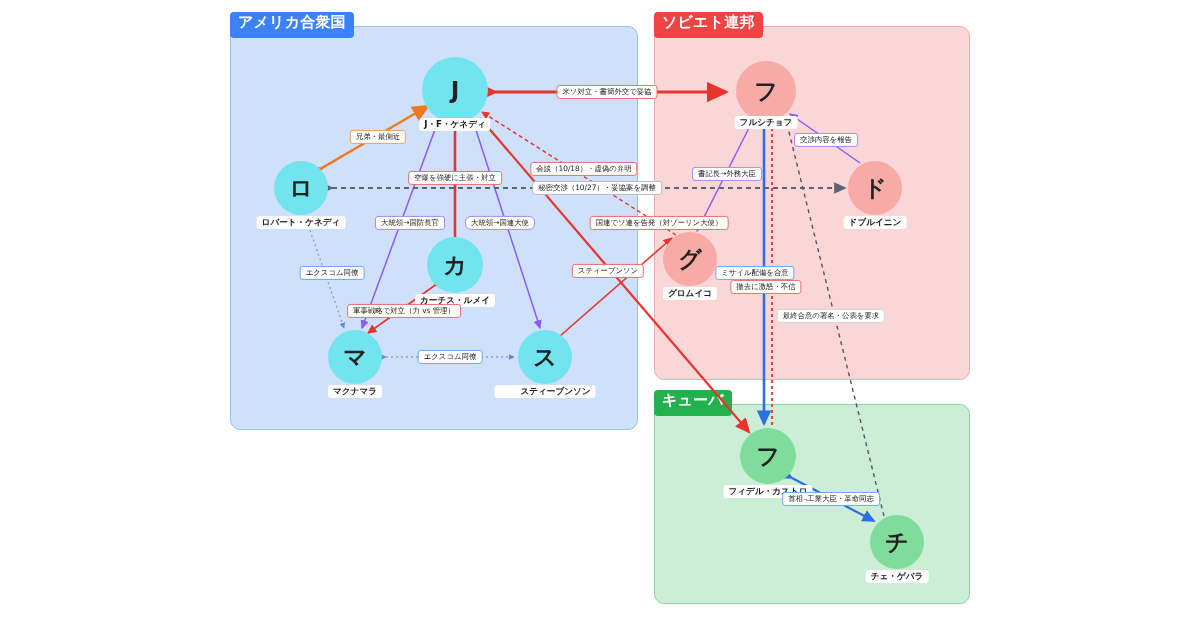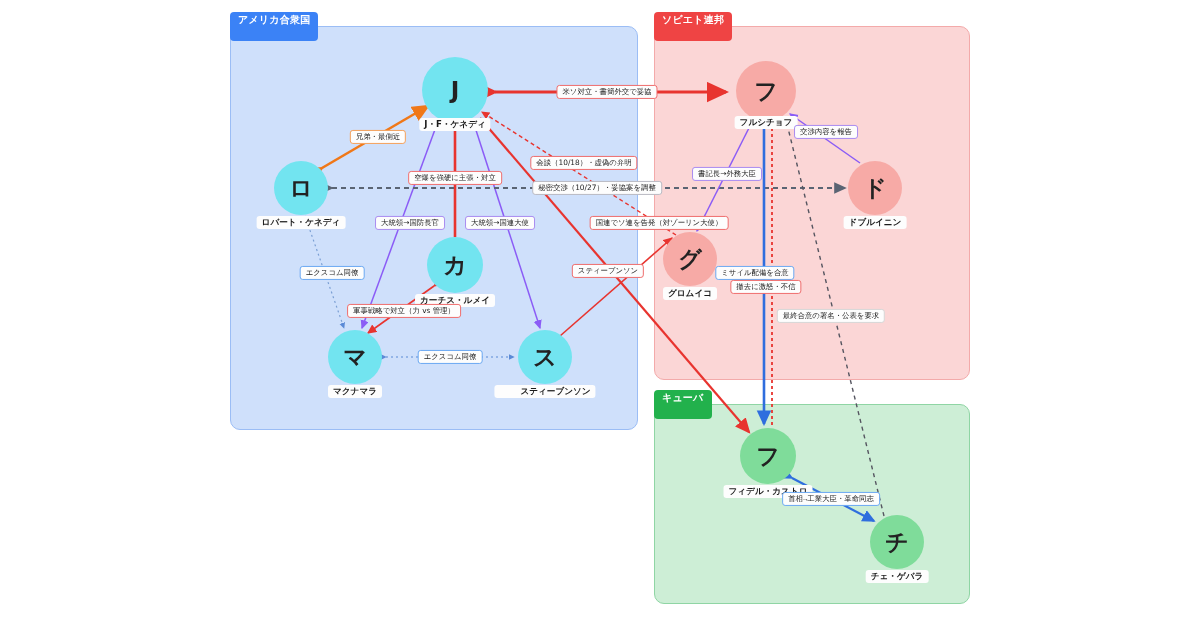--- a/index.html
+++ b/index.html
@@ -7,21 +7,21 @@
        font-family:"DejaVu Sans","Liberation Sans",sans-serif;overflow:hidden;}
   #stage{position:relative;width:1200px;height:630px;}
   svg#wires{position:absolute;left:0;top:0;width:1200px;height:630px;}
 
   .panel{position:absolute;border-radius:10px;box-sizing:border-box;}
   .panel.us{background:#cfe0fb;border:1.6px solid #9bbdf5;}
   .panel.su{background:#fbd6d6;border:1.6px solid #f3aaaa;}
   .panel.cu{background:#cdeed6;border:1.6px solid #8fd5a4;}
 
   .panel-chip{position:absolute;border-radius:4px;color:#fff;
-       font-size:10px;font-weight:bold;padding:3px 8px 16px 8px;
+       font-size:15px;font-weight:bold;padding:3px 8px 8px 8px;
        letter-spacing:.2px;white-space:nowrap;line-height:1;}
   .chip-us{background:#3b82f6;}
   .chip-su{background:#ef4444;}
   .chip-cu{background:#22b14c;}
 
   .node{position:absolute;border-radius:50%;display:flex;align-items:center;
        justify-content:center;font-size:23px;font-weight:bold;color:#222;}
   .node.us{background:#72e4f0;}
   .node.su{background:#f7aaa6;}
   .node.cu{background:#7fdc9a;}
@@ -142,28 +142,28 @@
   <div class="node cu" style="left:740px;top:428px;width:56px;height:56px;">フ</div>
   <div class="nlabel" style="left:768px;top:485px;">フィデル・カストロ</div>
 
   <div class="node cu" style="left:870px;top:515px;width:54px;height:54px;">チ</div>
   <div class="nlabel" style="left:897px;top:570px;">チェ・ゲバラ</div>
 
   <div class="elabel red" style="left:607px;top:92px;">米ソ対立・書簡外交で妥協</div>
   <div class="elabel orange" style="left:378px;top:137px;">兄弟・最側近</div>
   <div class="elabel red" style="left:455px;top:178px;">空爆を強硬に主張・対立</div>
   <div class="elabel purple" style="left:410px;top:223px;">大統領→国防長官</div>
-  <div class="elabel purple" style="left:500px;top:223px;">大統領→国連大使</div>
+  <div class="elabel purple" style="left:500px;top:223px;border-radius:6px;">大統領→国連大使</div>
   <div class="elabel grey" style="left:597px;top:188px;">秘密交渉（10/27）・妥協案を調整</div>
   <div class="elabel blue" style="left:332px;top:273px;">エクスコム同僚</div>
   <div class="elabel blue" style="left:450px;top:357px;">エクスコム同僚</div>
   <div class="elabel red" style="left:404px;top:311px;">軍事戦略で対立（力 vs 管理）</div>
-  <div class="elabel red" style="left:584px;top:163px;">会談（10/18）・虚偽の弁明</div>
+  <div class="elabel red" style="left:584px;top:169px;">会談（10/18）・虚偽の弁明</div>
   <div class="elabel red" style="left:659px;top:223px;">国連でソ連を告発（対ゾーリン大使）</div>
   <div class="elabel red" style="left:608px;top:271px;">スティーブンソン</div>
   <div class="elabel purple" style="left:727px;top:174px;">書記長→外務大臣</div>
-  <div class="elabel purple" style="left:826px;top:132px;">交渉内容を報告</div>
+  <div class="elabel purple" style="left:826px;top:140px;">交渉内容を報告</div>
   <div class="elabel blue" style="left:755px;top:273px;">ミサイル配備を合意</div>
   <div class="elabel red" style="left:766px;top:287px;">撤去に激怒・不信</div>
   <div class="elabel plain" style="left:831px;top:316px;">最終合意の署名・公表を要求</div>
   <div class="elabel blue" style="left:831px;top:499px;font-family:Liberation Mono, monospace;">首相→工業大臣・革命同志</div>
 
 </div>
 
 </body></html>

